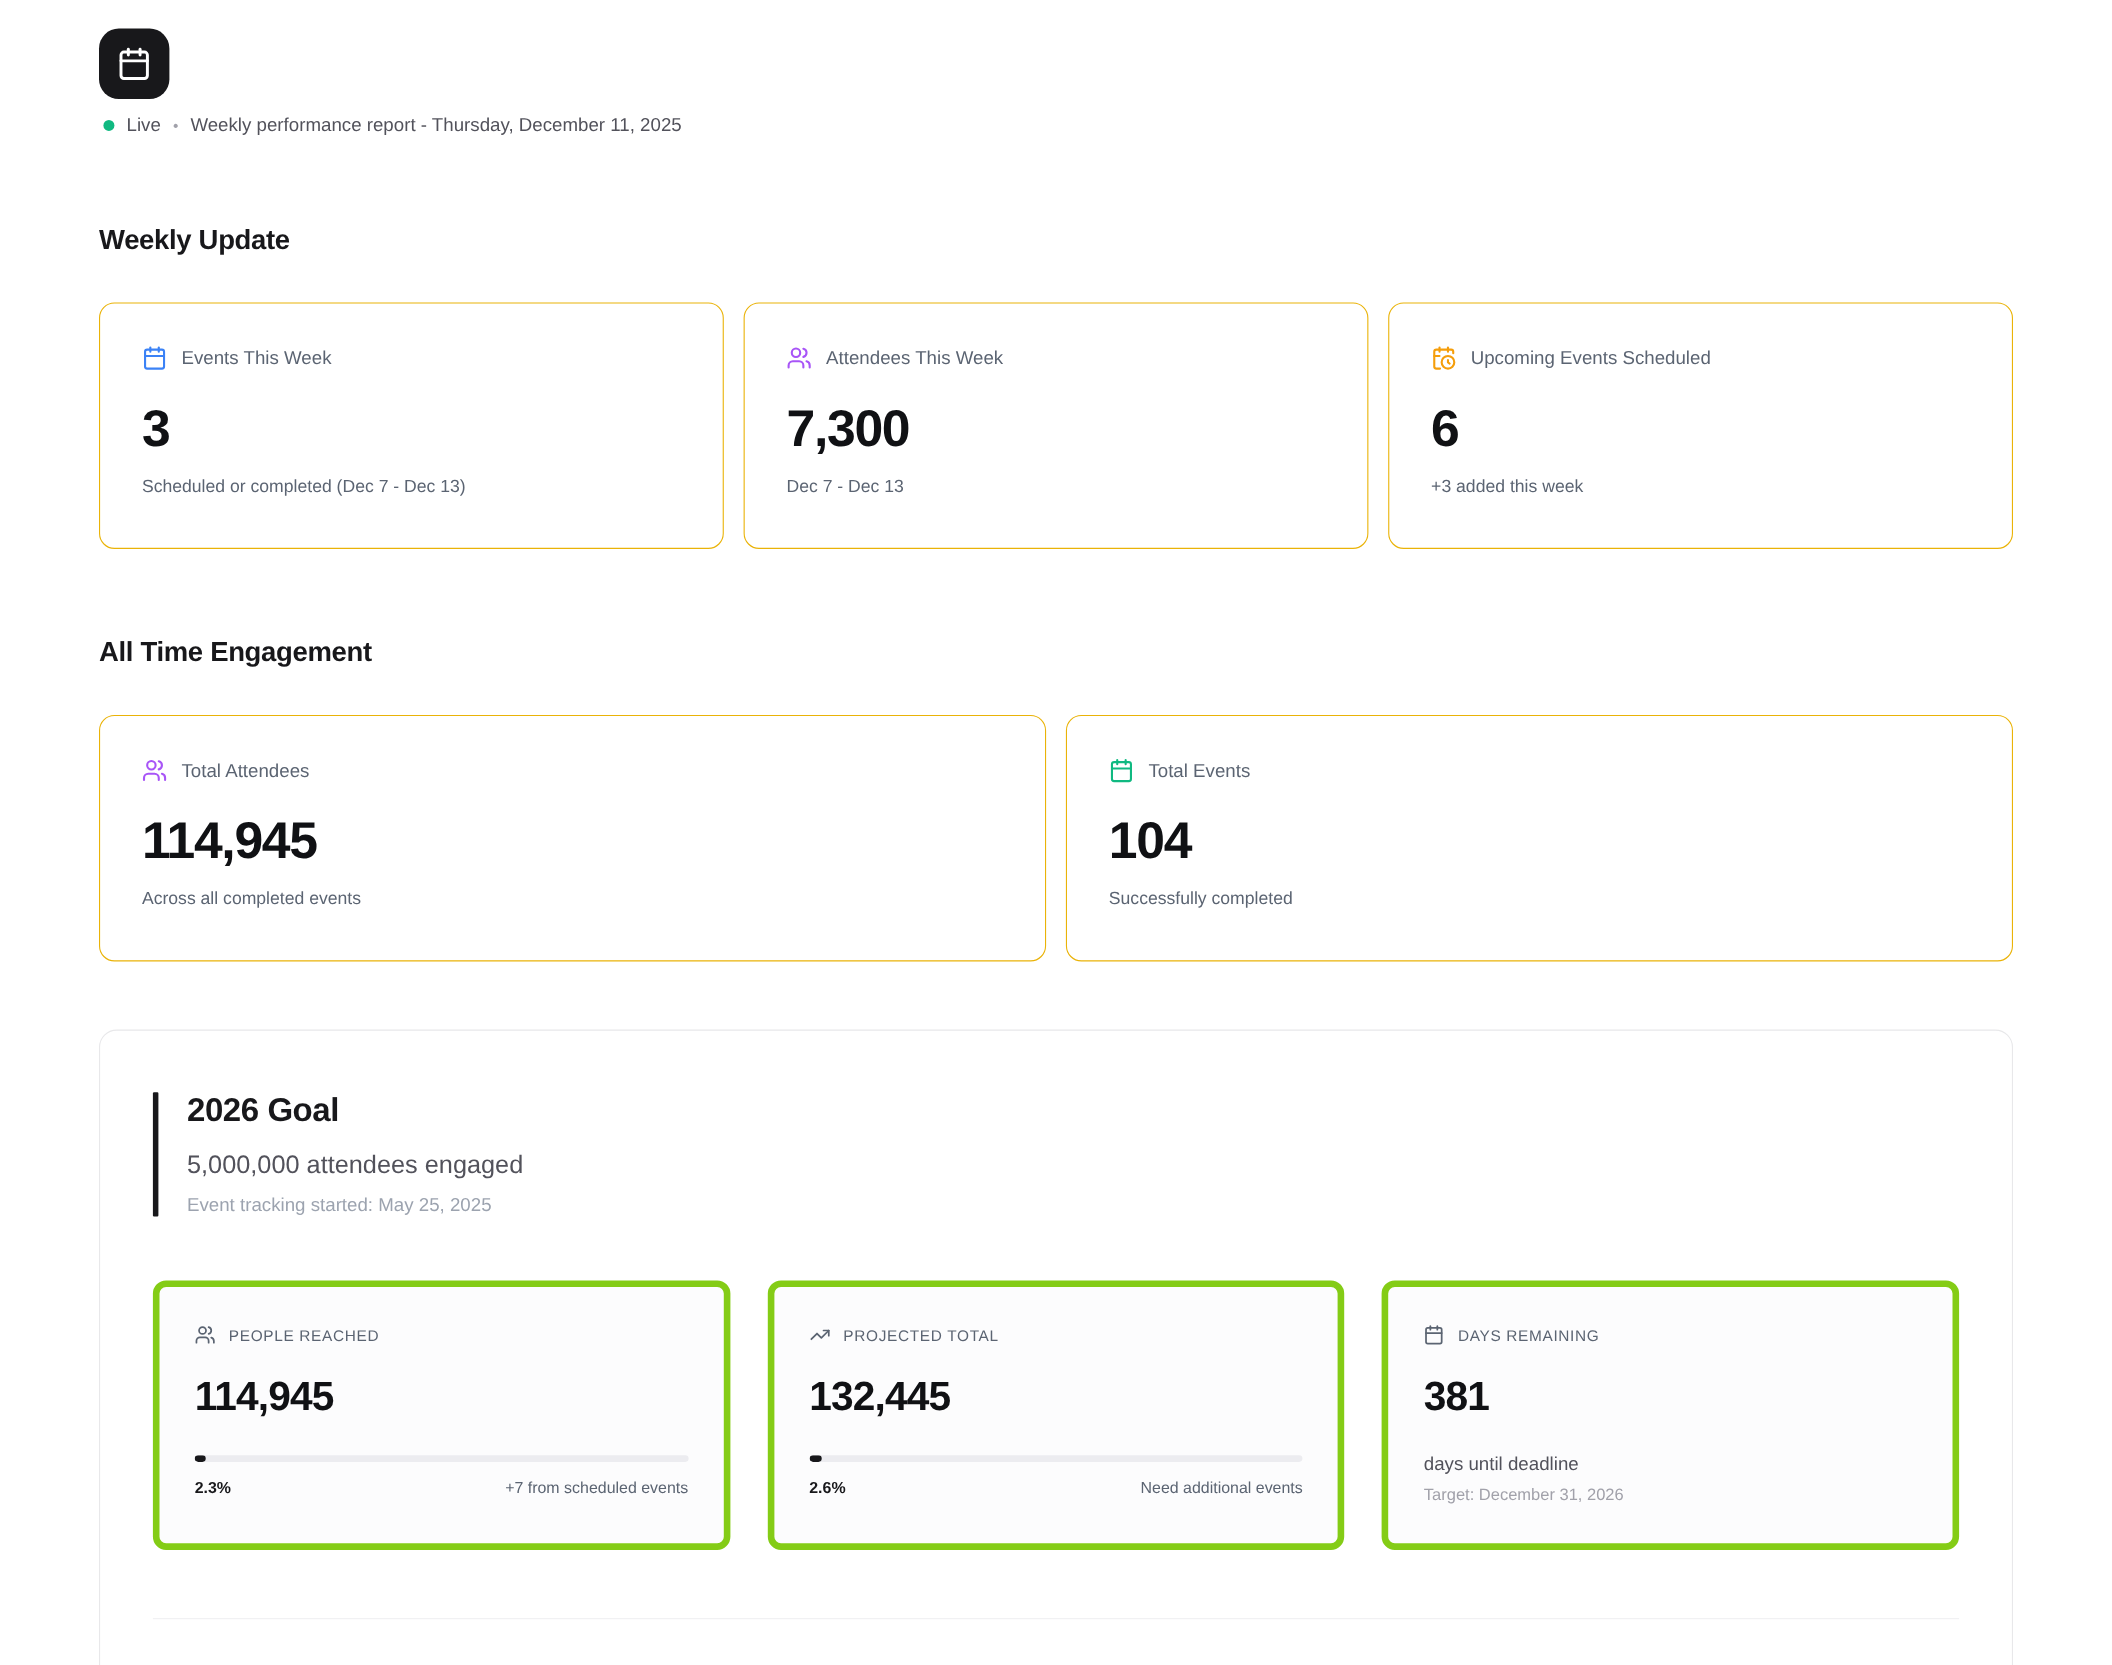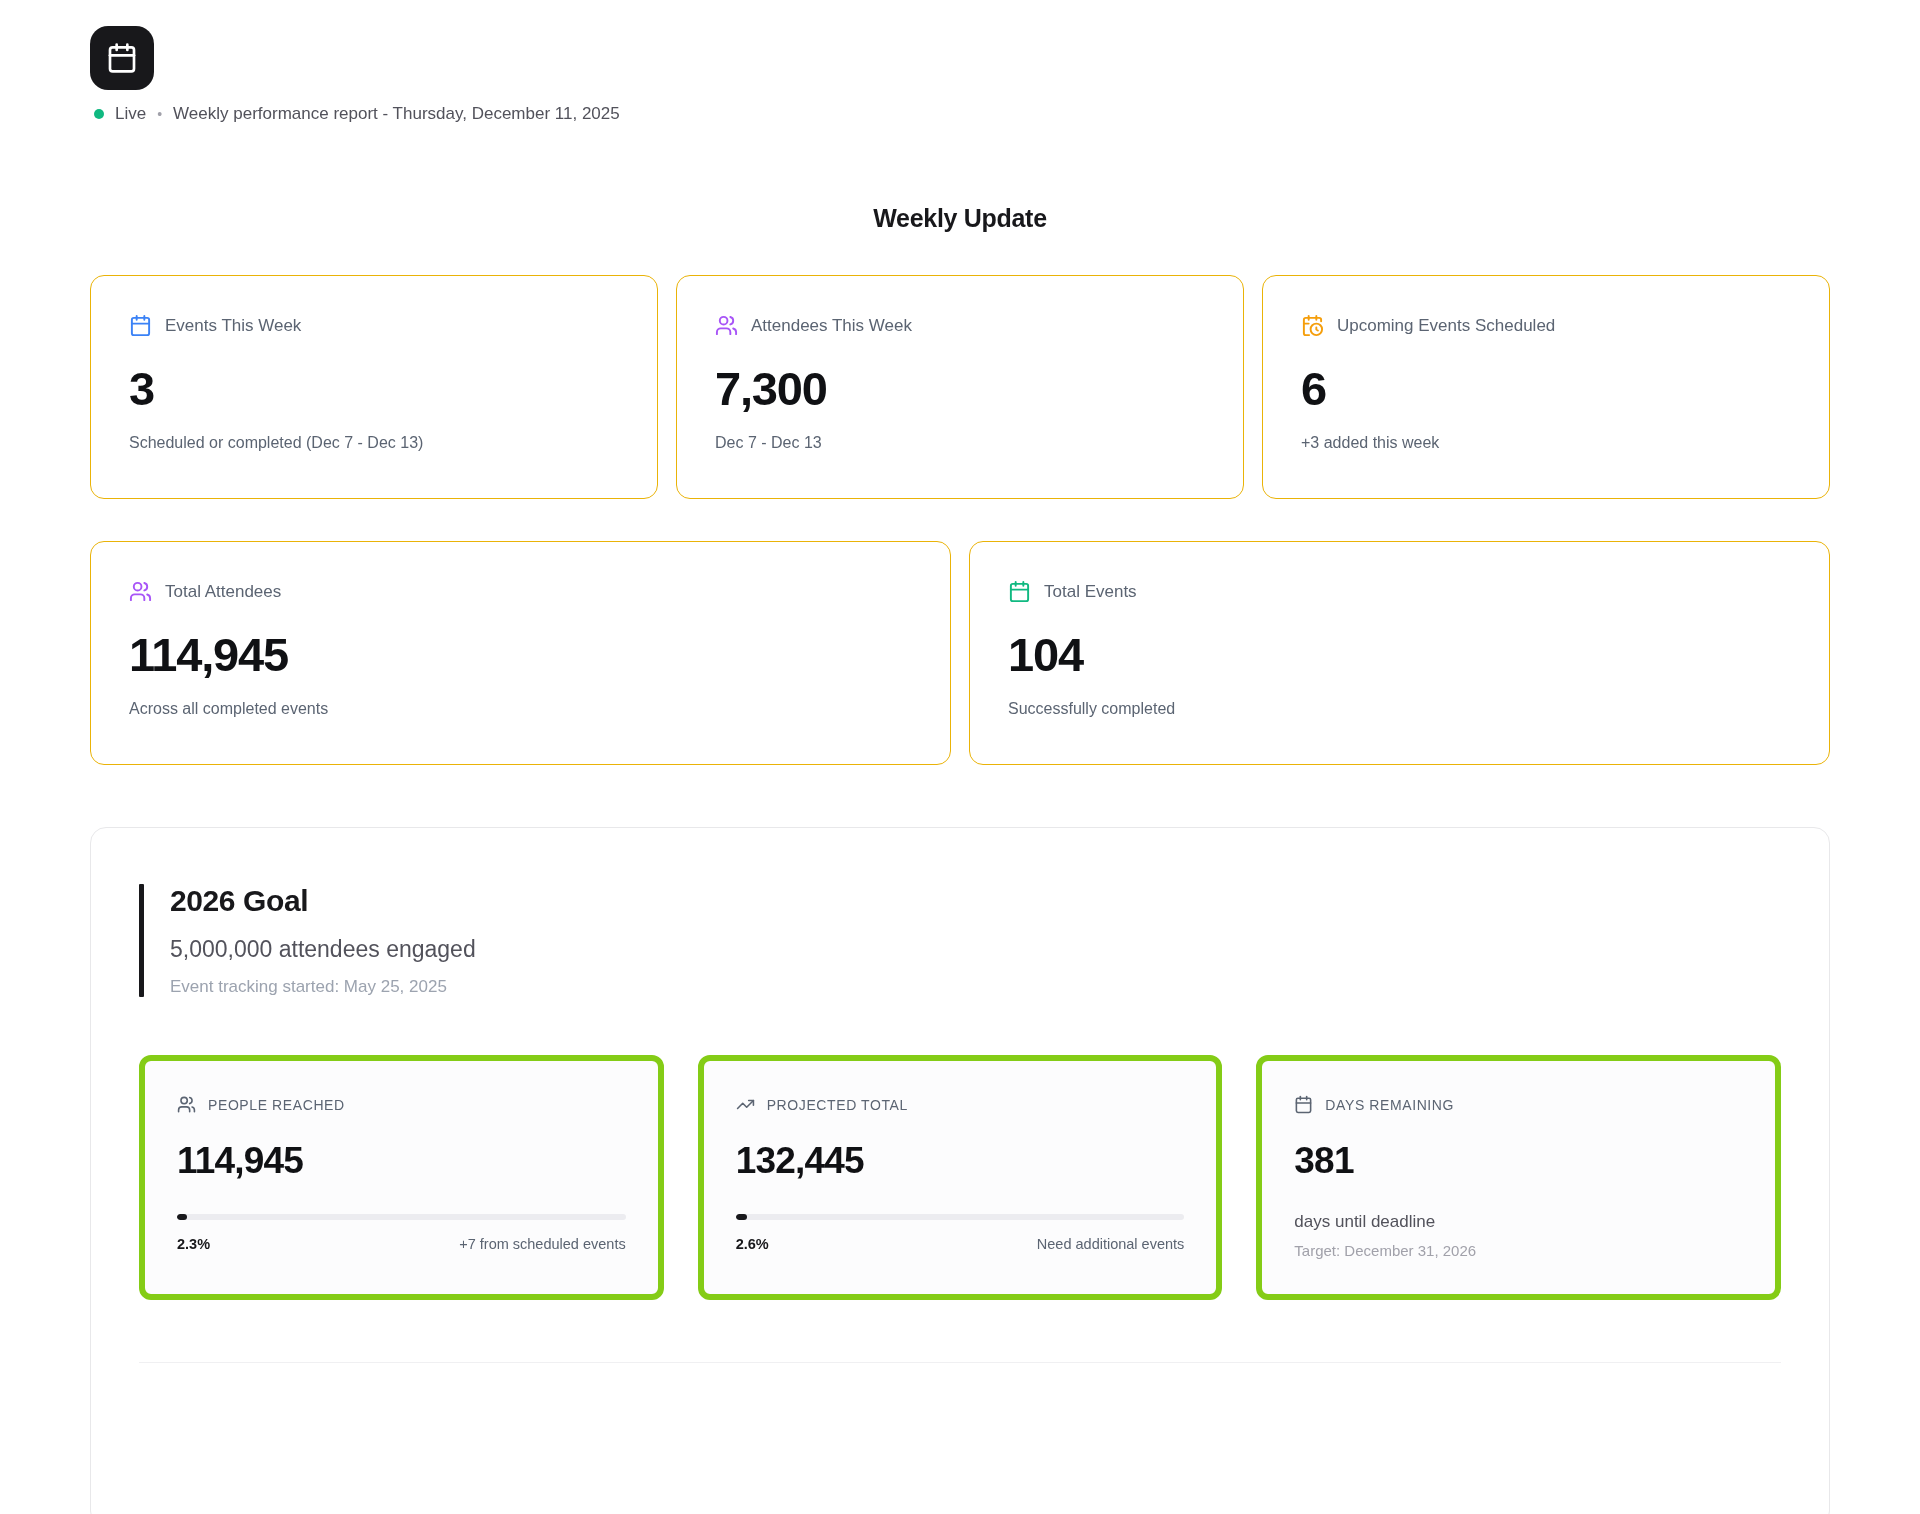--- a/index.html
+++ b/index.html
@@ -19,21 +19,21 @@
   }
   .app-icon svg { width: 32px; height: 32px; color: #ffffff; }
   .page-title { font-size: 40px; font-weight: 700; letter-spacing: -0.8px; }
 
   .status-row { display: flex; align-items: center; gap: 11px; margin-top: 14px; padding-left: 4px;
     font-size: 17px; color: #52525b; }
   .live-dot { width: 10px; height: 10px; border-radius: 50%; background: #10b981; }
   .sep-dot { color: #a1a1aa; font-size: 14px; }
 
   
-  .section-heading { font-size: 25px; font-weight: 700; letter-spacing: -0.3px; margin-top: 80px; text-align: center; }
+  .section-heading { font-size: 25px; font-weight: 700; letter-spacing: -0.3px; margin-top: 80px; }
   .cards-row { display: flex; gap: 18px; margin-top: 42px; }
 
   .stat-card {
     flex: 1 1 0; border: 1px solid #eab308; border-radius: 14px; background: #ffffff;
     padding: 38px 38px 46px 38px; min-height: 212px;
   }
   .card-label-row { display: flex; align-items: center; gap: 13px; font-size: 17px; color: #5b6472; }
   .card-label-row svg { width: 23px; height: 23px; flex: 0 0 auto; }
   .card-value { font-size: 47px; font-weight: 800; letter-spacing: -1.2px; margin-top: 24px; color: #101114; }
   .card-subtext { font-size: 16px; color: #5b6472; margin-top: 18px; }
@@ -151,20 +151,21 @@
         <svg viewBox="0 0 24 24" style="color: rgb(245, 158, 11);">
             <use href="#i-calendar-clock"></use>
           </svg>
         <span>Upcoming Events Scheduled</span>
       </div>
       <div class="card-value">6</div>
       <div class="card-subtext">+3 added this week</div>
     </div>
   </div>
 
+  <div class="section-heading">All Time Engagement</div>
 
   <div class="cards-row">
     <div class="stat-card">
       <div class="card-label-row">
         <svg viewBox="0 0 24 24" style="color: rgb(168, 85, 247);">
             <use href="#i-users"></use>
           </svg>
         <span>Total Attendees</span>
       </div>
       <div class="card-value">114,945</div>

